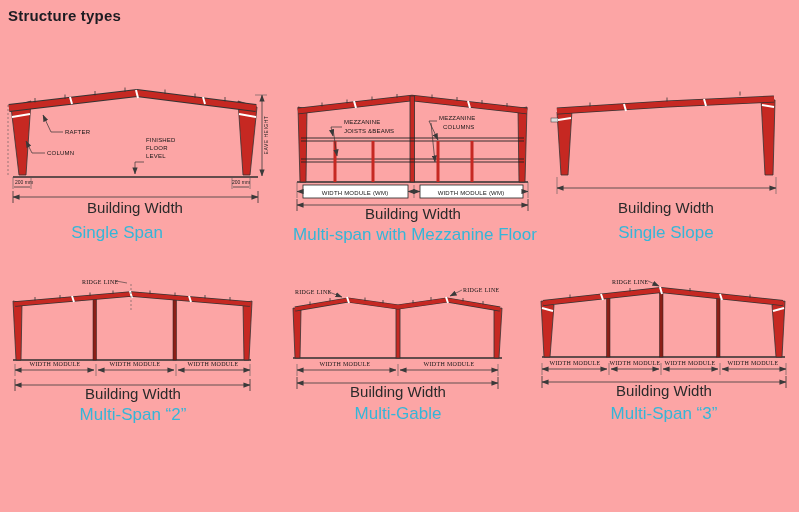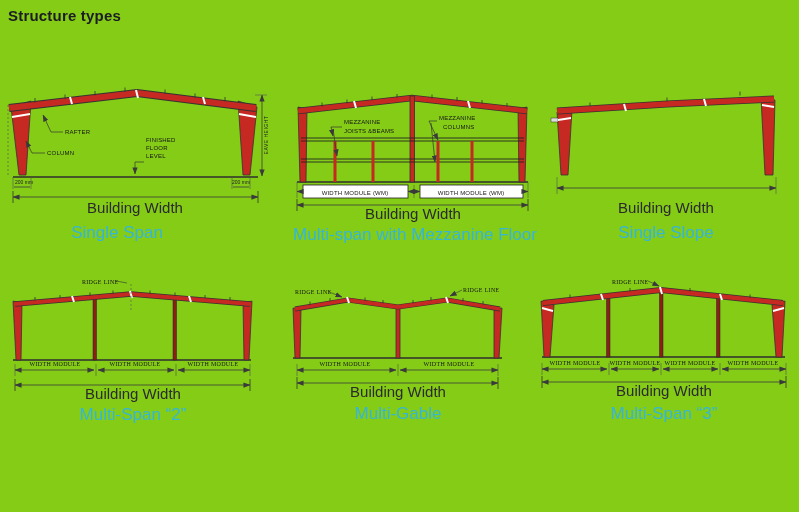--- a/index.html
+++ b/index.html
@@ -1,16 +1,16 @@
 <!DOCTYPE html>
 <html><head>
 <meta charset="utf-8">
 <style>
   html,body{margin:0;padding:0;background:#fff;}
-  #stage{position:relative;width:799px;height:512px;background:#84cc16;overflow:hidden;
+  #stage{position:relative;width:799px;height:512px;background:#fca5a5;overflow:hidden;
          font-family:"Liberation Sans",sans-serif;}
   #page-title{position:absolute;left:8px;top:7px;font-size:15px;font-weight:700;color:#1c1c22;
               letter-spacing:.2px;}
   svg.cell{position:absolute;overflow:visible;}
   text{fill:#141414;}
   .lbl{font-family:"Liberation Sans",sans-serif;font-size:6px;letter-spacing:.2px;fill:#161616;}
   .slbl{font-family:"Liberation Serif",serif;font-size:6px;letter-spacing:.3px;fill:#161616;}
   .tiny{font-family:"Liberation Sans",sans-serif;font-size:5px;fill:#222;}
   .bw{font-family:"Liberation Sans",sans-serif;font-size:15px;fill:#2b2b2b;}
   .cap{font-family:"Liberation Sans",sans-serif;font-size:17px;fill:#35b6d8;}

